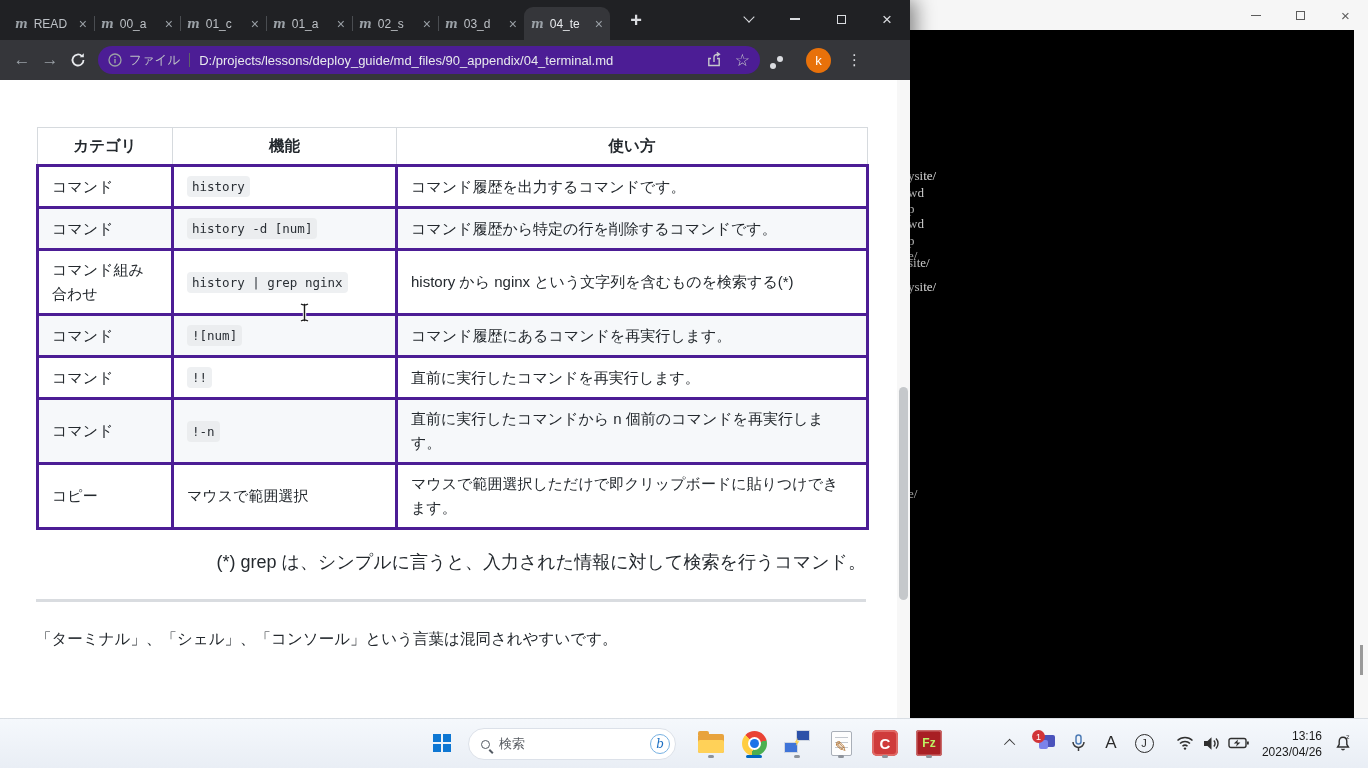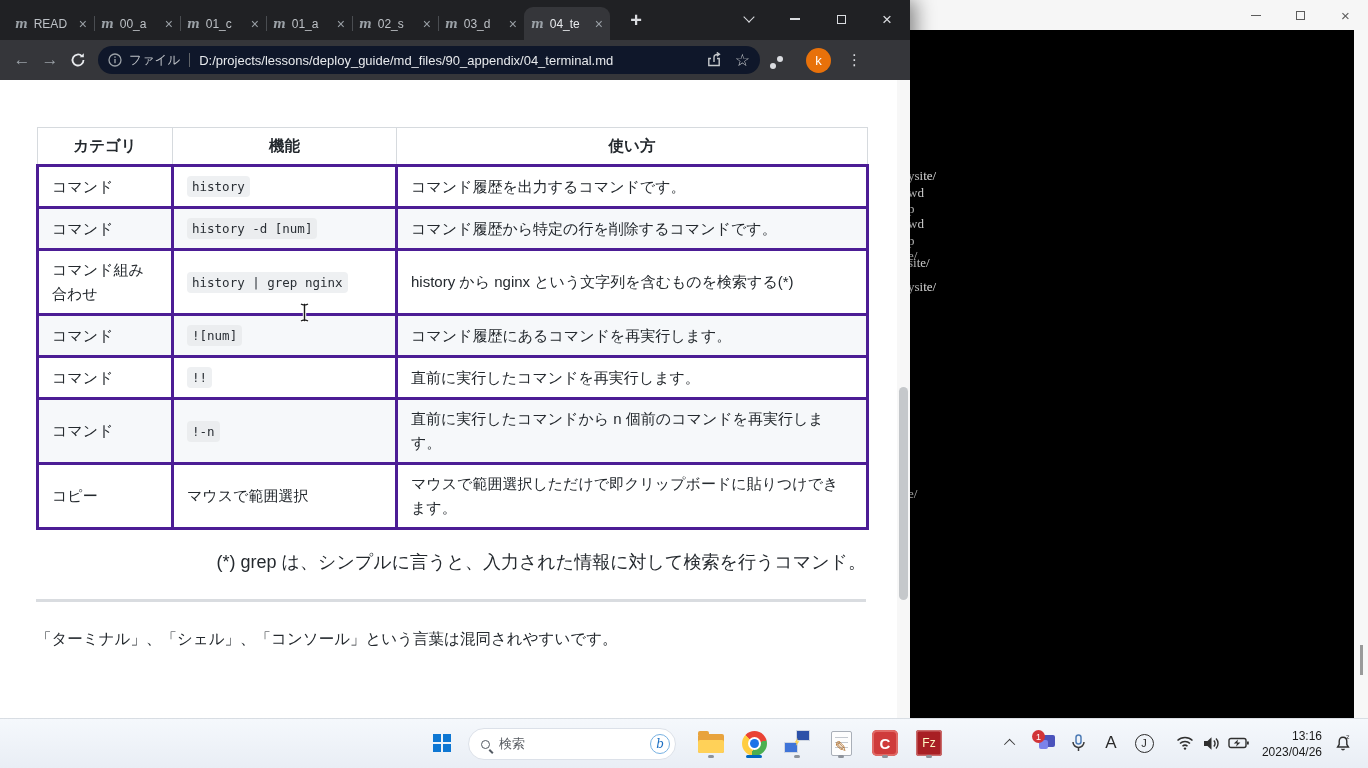--- a/index.html
+++ b/index.html
@@ -44,21 +44,21 @@
     transform:rotate(45deg); margin-top:-4px; }
   .min-bar { width:10px; height:1.4px; background:#dadce0; }
   .max-box { width:9px; height:9px; border:1.4px solid #dadce0; }
   .close-x { font-size:17px; line-height:1; }
 
   .toolbar { position:absolute; top:40px; left:0; right:0; height:40px; background:#35363a;
     display:flex; align-items:center; padding:0 8px; }
   .navbtn { width:28px; height:28px; display:flex; align-items:center; justify-content:center;
     color:#9aa0a6; font-size:17px; flex:0 0 auto; }
   .navbtn.reload { color:#e8eaed; }
-  .omnibox { height:28px; background:#0f172a; border-radius:14px; display:flex; align-items:center;
+  .omnibox { height:28px; background:#4c1d95; border-radius:14px; display:flex; align-items:center;
     padding:4px 10px; margin-left:6px; width:662px; flex:0 0 auto; }
   .info-badge { flex:0 0 auto; }
   .scheme-label { font-size:12.5px; color:#bdc1c6; margin-left:7px; white-space:nowrap; }
   .omni-divider { width:1px; height:14px; background:#5f6368; margin:0 9px; }
   .url-text { font-size:13px; color:#e8eaed; white-space:nowrap; overflow:hidden; flex:1; }
   .omni-ic { margin-left:12px; flex:0 0 auto; display:flex; align-items:center; }
   .star-glyph { font-size:17px; color:#c6c9cc; line-height:1; }
   .ext-area { display:flex; align-items:center; margin-left:14px; gap:16px; }
   .puzzle { position:relative; width:12px; height:12px; background:#dadce0; border-radius:2px; }
   .puzzle::before { content:""; position:absolute; top:-4px; left:3px; width:6px; height:6px;
@@ -140,21 +140,21 @@
   .notepad { position:relative; width:21px; height:25px; background:#fdfdfd; border:1px solid #a9afb8;
     border-radius:2px; }
   .notepad i { position:absolute; left:3px; right:3px; height:1.5px; background:#c3c8cf; }
   .notepad i:nth-child(1){top:5px;} .notepad i:nth-child(2){top:10px;} .notepad i:nth-child(3){top:15px;}
   .notepad .pencil { position:absolute; right:-2px; bottom:-1px; font-size:15px; color:#b06f2c;
     font-style:normal; background:none; height:auto; }
   .cicon { width:26px; height:26px; border-radius:5px; background:#cf3b3b;
     box-shadow:inset 0 0 0 2px #e06a66; color:#fff; font-weight:bold; font-size:15px;
     display:flex; align-items:center; justify-content:center; }
   .fzicon { width:26px; height:26px; border-radius:3px; background:#a81f24;
-    box-shadow:inset 0 0 0 1.5px #c96a6a; color:#fef9c3; font-weight:normal; font-size:12px;
+    box-shadow:inset 0 0 0 1.5px #c96a6a; color:#bef264; font-weight:bold; font-size:12px;
     display:flex; align-items:center; justify-content:center; }
   
   .tray-chevron { width:8px; height:8px; border-left:1.6px solid #3a3a3a; border-top:1.6px solid #3a3a3a;
     transform:rotate(45deg) translateY(2px); }
   .teams { position:relative; width:20px; height:20px; }
   .teams .sq1 { position:absolute; right:0; top:2px; width:12px; height:12px; background:#4b53bc; border-radius:2px; }
   .teams .sq2 { position:absolute; right:7px; top:7px; width:9px; height:9px; background:#7b83eb; border-radius:2px; }
   .teams .badge { position:absolute; left:-3px; top:-3px; width:13px; height:13px; border-radius:50%;
     background:#d13438; color:#fff; font-size:9px; display:flex; align-items:center; justify-content:center; }
   .ime-a { font-size:17px; color:#2b2b2b; }

